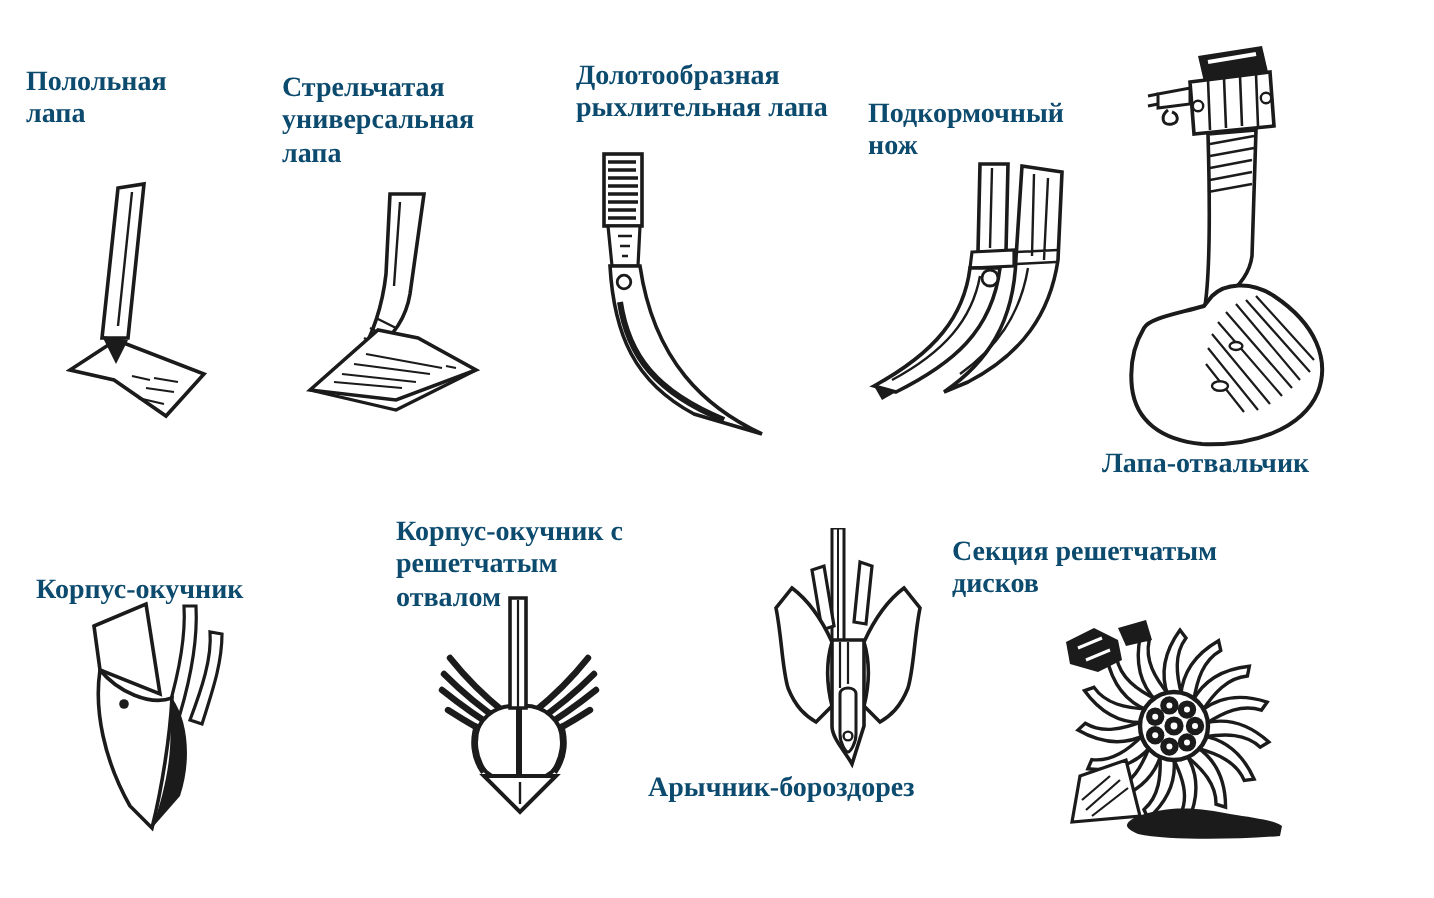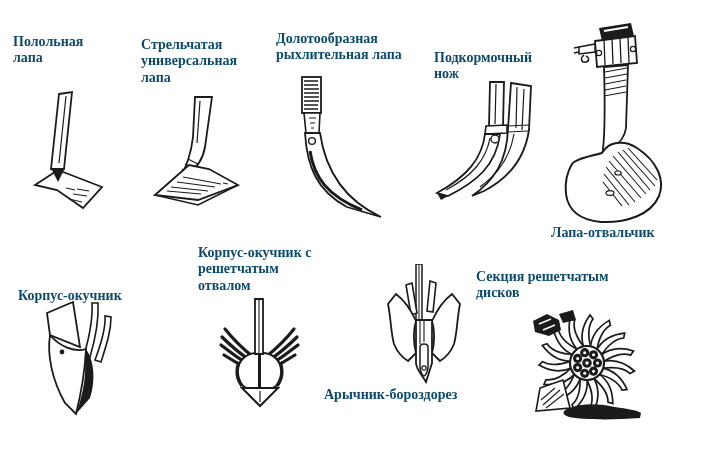--- a/index.html
+++ b/index.html
@@ -40,21 +40,21 @@
       <path class="wht" stroke-width="1.8" d="M42,2 L59,2 L52,52 C50,64 44,73 34,80 L26,85 C33,73 38,60 40,42 Z"></path>
       <path class="ink" stroke-width="1.2" d="M47,6 L44,48 M35,64 l10,5 M32,69 l10,5 M29,74 l10,5 M27,79 l9,4"></path>
       <path class="wht" stroke-width="1.8" d="M2,100 L36,70 L56,74 L85,90 L45,105 Z"></path>
       <path class="ink" stroke-width="1.6" d="M2,100 L45,110 L85,90"></path>
       <path class="ink" stroke-width="1.1" d="M14,96 L48,99 M18,92 L55,96 M24,87 L62,92 M30,82 L68,89 M70,88 l5,1"></path>
     </svg>
   </div>
 
   
   <div style="display:contents">
-    <div class="cap" style="left:276px;top:31px;width:130px">Долотообразная рыхлительная лапа</div>
+    <div class="cap" style="left:288px;top:31px;width:130px">Долотообразная рыхлительная лапа</div>
     <svg class="art" style="left:300px;top:75px" width="85" height="147" viewBox="0 0 85 147">
       <rect class="wht" x="2" y="2" width="19" height="36" stroke-width="1.8"></rect>
       <path class="ink" stroke-width="1.7" d="M4,6 h14 M4,10 h14 M4,14 h15 M4,18 h15 M4,22 h15 M4,26 h15 M4,30 h14 M4,34 h14"></path>
       <path class="wht" stroke-width="1.6" d="M4,38 L20,38 L19,58 L6,58 Z"></path>
       <path class="ink" stroke-width="1.2" d="M9,43 h7 M10,48 h5 M11,53 h3"></path>
       <path class="wht" stroke-width="1.8" d="M5,58 C7,92 17,116 47,132 L81,142 C53,129 27,106 20,58 Z"></path>
       <circle class="wht" cx="12" cy="66" r="3.4" stroke-width="1.4"></circle>
       <path class="ink" stroke-width="3" d="M10,76 C14,103 28,121 62,135"></path>
     </svg>
   </div>
@@ -104,21 +104,21 @@
       <path class="wht" stroke-width="1.6" d="M50,60 C56,44 61,29 60,16 L66,17 C66,32 61,46 56,62 Z"></path>
       <path class="wht" stroke-width="1.8" d="M2,13 L28,2 L35,47 L5,35 Z"></path>
       <path class="blk" d="M41,49 C49,60 51,80 45,98 L31,114 C39,92 43,68 38,51 Z"></path>
       <path class="wht" stroke-width="1.8" d="M5,35 C2,55 7,80 20,103 L31,114 C36,94 40,68 41,49 C30,53 14,46 5,35 Z"></path>
       <circle class="blk" cx="17" cy="52" r="2.4"></circle>
     </svg>
   </div>
 
   
   <div style="display:contents">
-    <div class="cap" style="left:198px;top:245px;width:128px">Корпус-окучник с решетчатым отвалом</div>
+    <div class="cap" style="left:198px;top:259px;width:128px">Корпус-окучник с решетчатым отвалом</div>
     <svg class="art" style="left:218px;top:298px" width="88" height="110" viewBox="0 0 88 110">
       <path class="ink" stroke-width="3.2" stroke-linecap="round" d="M34,58 Q19,46 7,31 M33,63 Q18,53 4,39 M33,68 Q18,59 3,47 M34,73 Q20,66 6,57"></path>
       <path class="ink" stroke-width="3.2" stroke-linecap="round" d="M49,58 Q64,46 76,31 M50,63 Q65,53 79,39 M50,68 Q65,59 80,47 M49,73 Q63,66 77,57"></path>
       <path class="wht" stroke-width="2" d="M41,55 C29,54 20,62 19,74 C19,86 28,93 41,93 Z"></path>
       <path class="wht" stroke-width="2" d="M42,55 C54,54 63,62 64,74 C64,86 55,93 42,93 Z"></path>
       <path class="ink" stroke-width="3.4" d="M21,64 C18,72 19,81 24,88 M62,64 C65,72 64,81 59,88"></path>
       <path class="wht" stroke-width="1.8" d="M37,1 L45,1 L45,56 L37,56 Z"></path>
       <path class="ink" stroke-width="1.1" d="M41,2 L41,56"></path>
       <path class="wht" stroke-width="2" d="M24,90 L60,90 L42,108 Z"></path>
       <path class="ink" stroke-width="1.2" d="M42,93 L42,104"></path>

